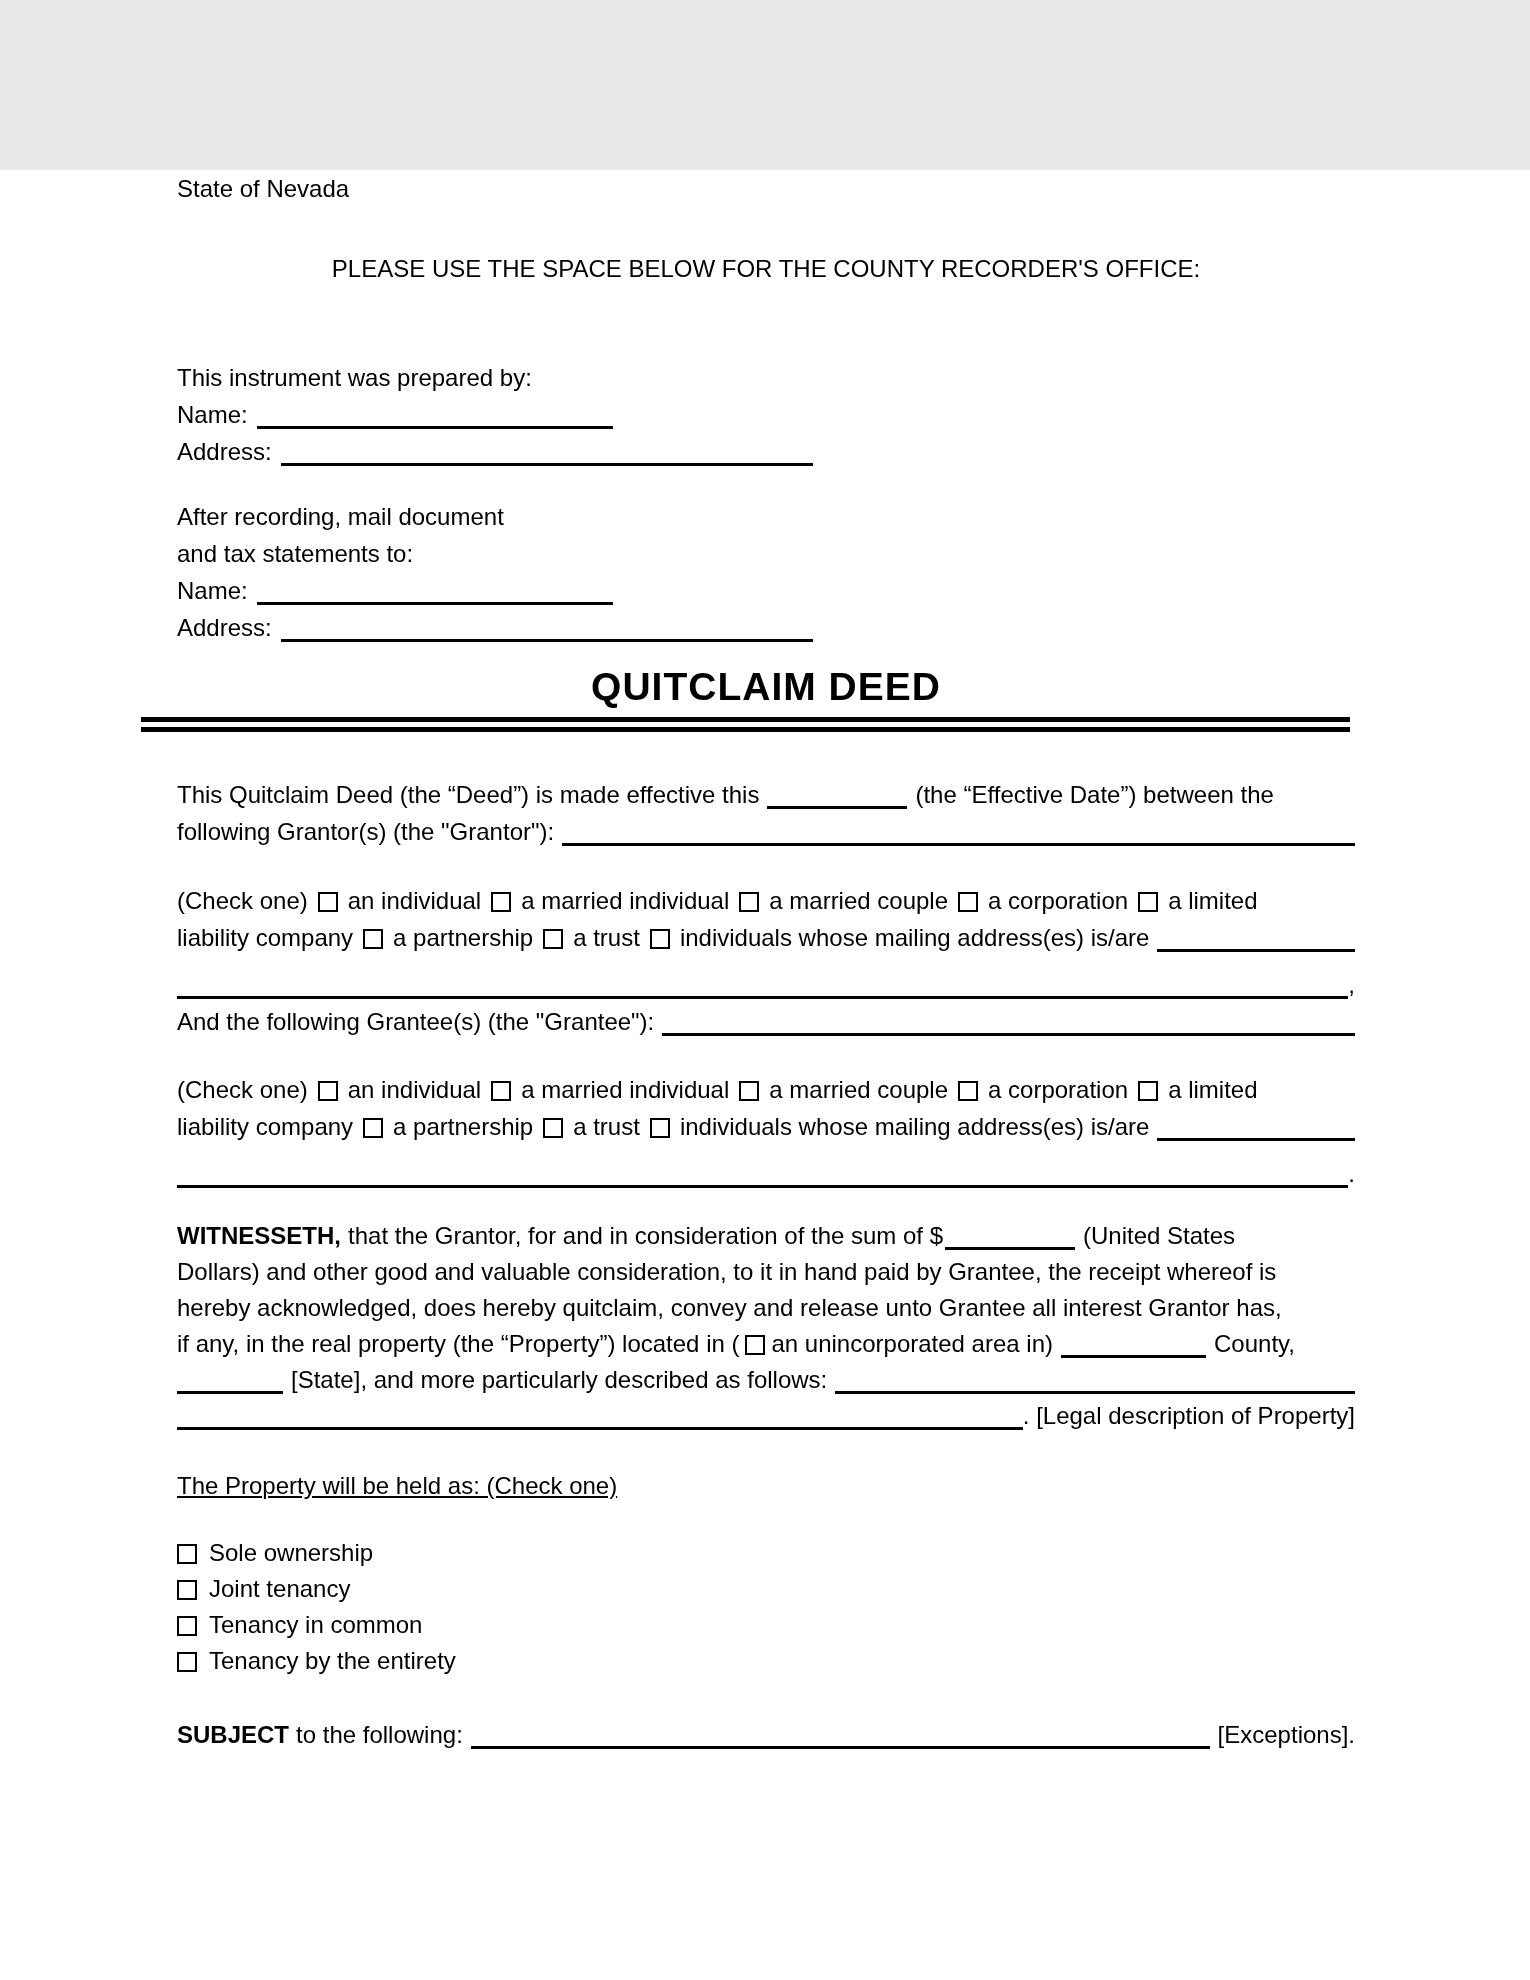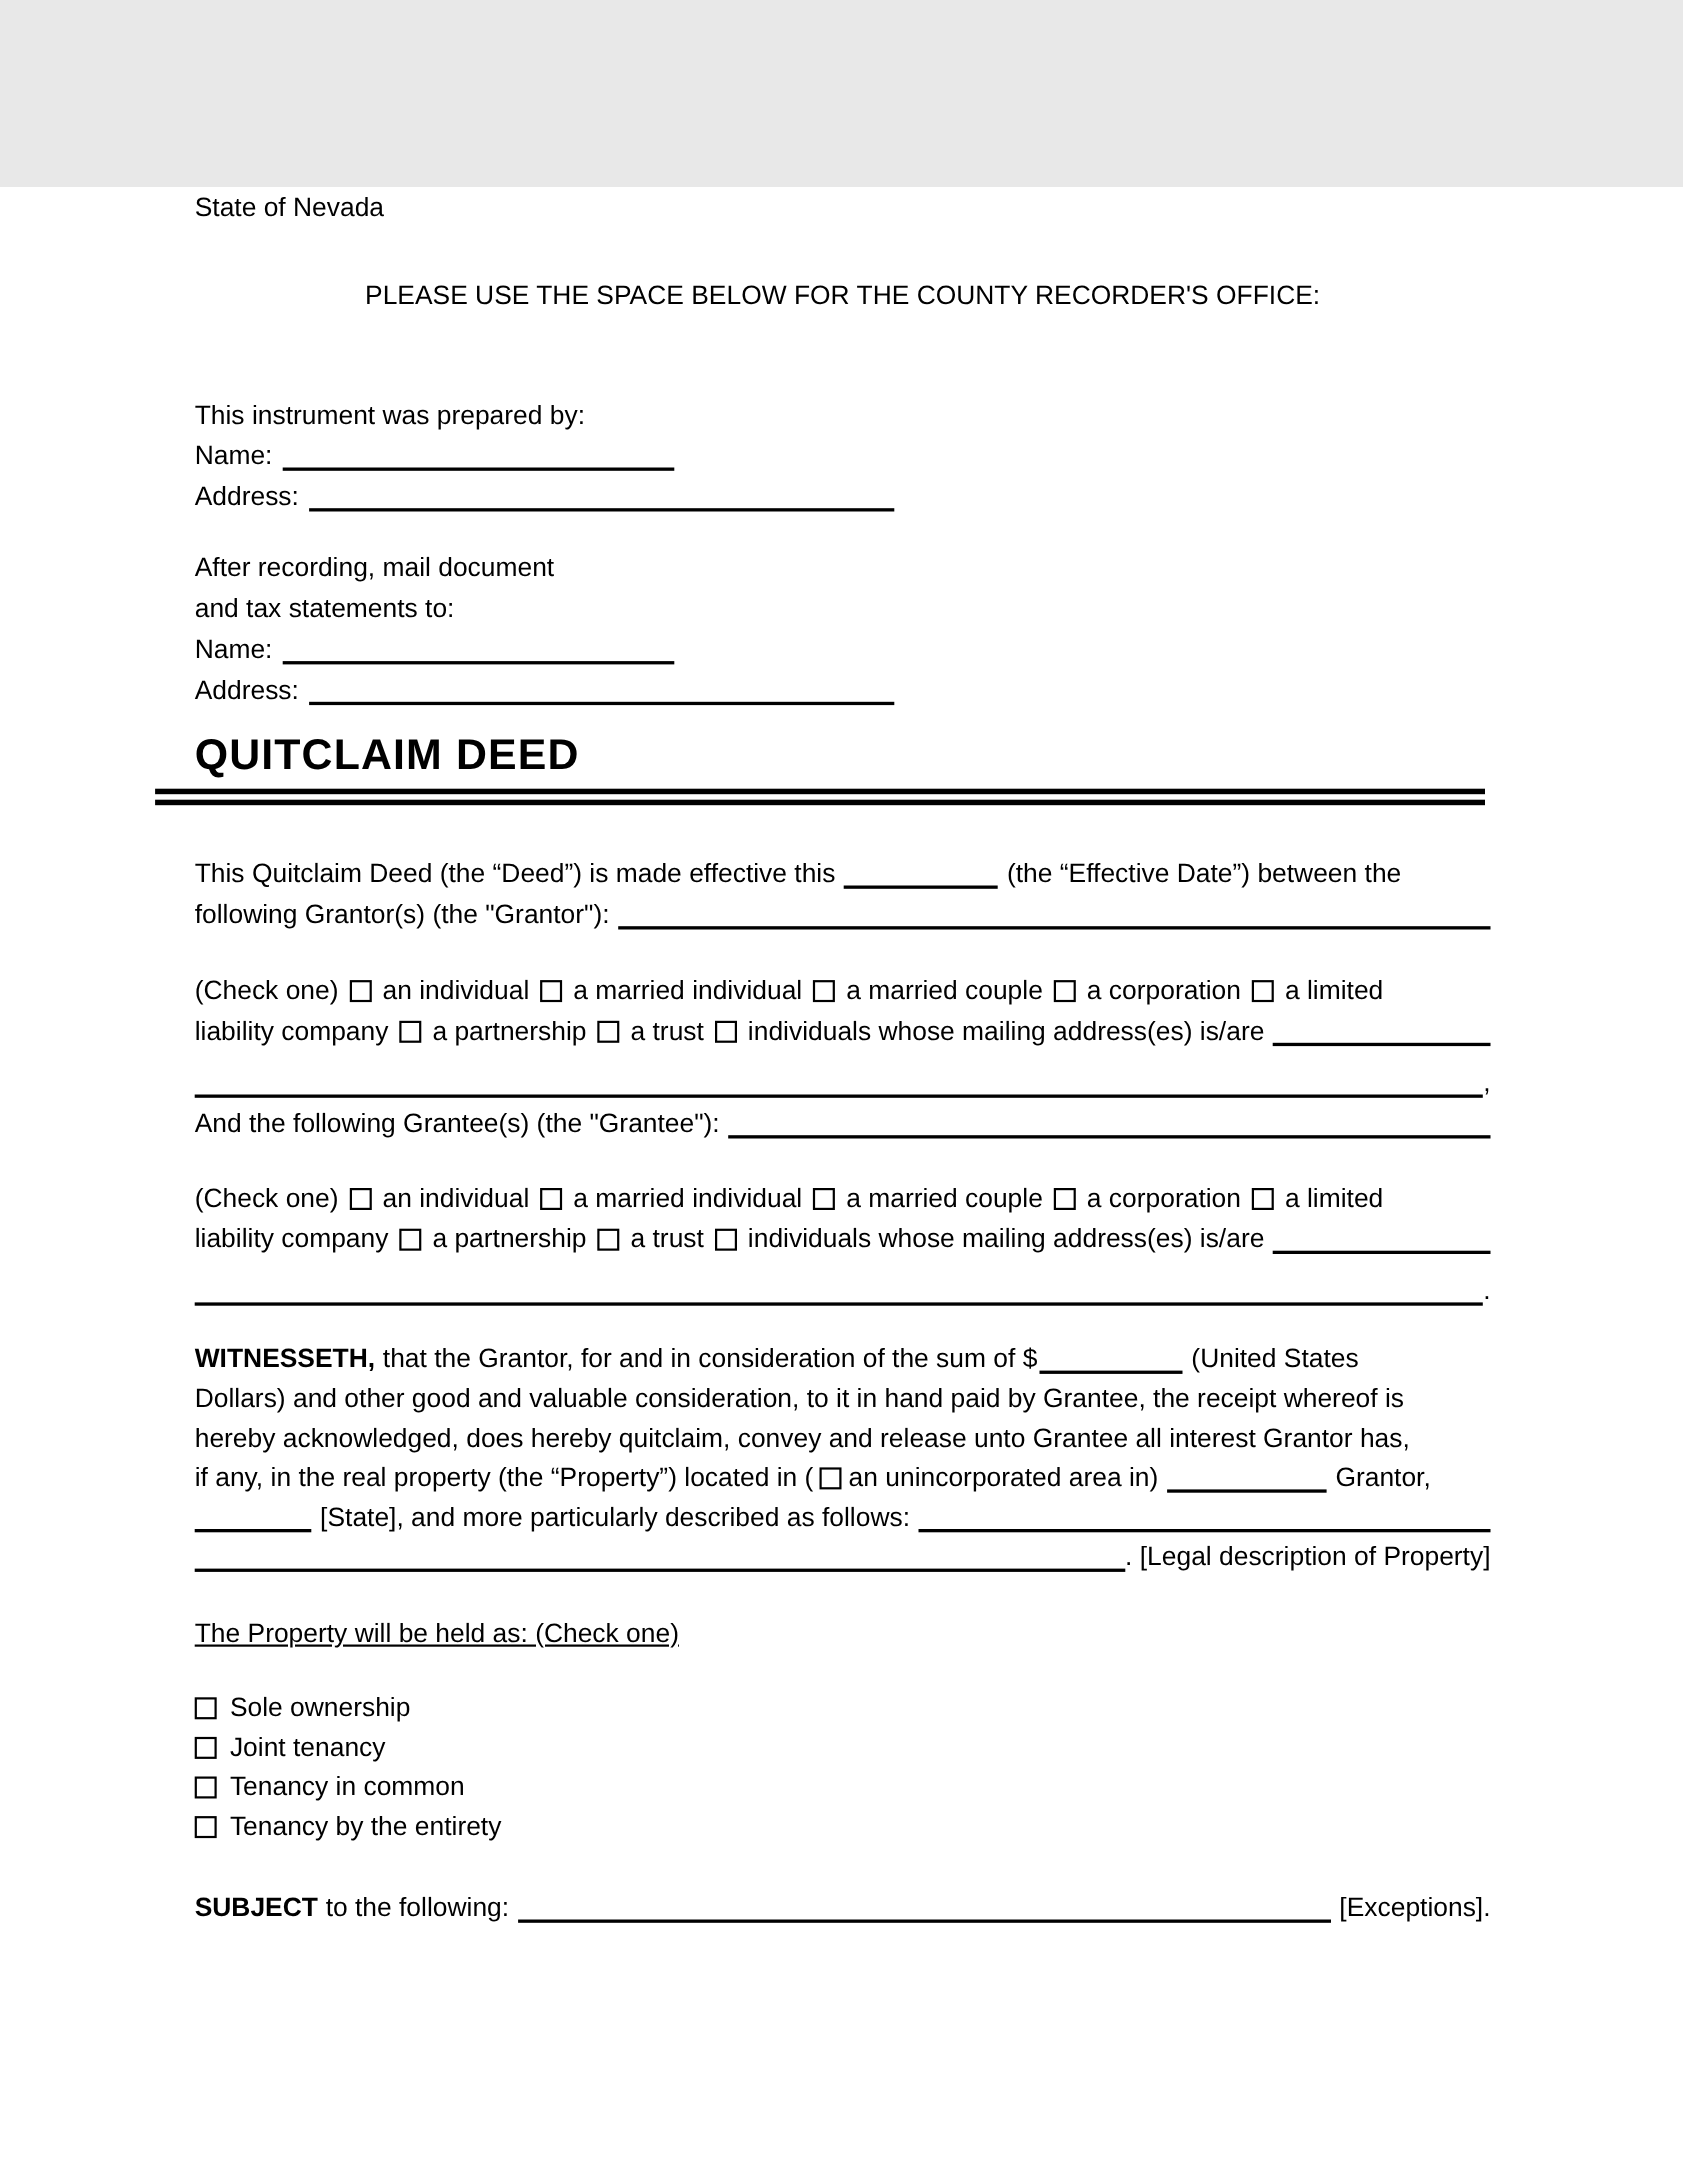--- a/index.html
+++ b/index.html
@@ -47,21 +47,21 @@
   .ml8 { margin-left:8px;text-align:right; }
   .ml9 { margin-left:9px; }
   .mr8 { margin-right:8px; }
   .gap-top { margin-top:10px; }
 
   .state-line { margin-top:170px; }
   .notice { margin-top:43px;justify-content:center; }
   .prepared { margin-top:72px; }
   .mailto { margin-top:28px; }
 
-  .title-block { margin-top:20px; text-align:left; }
+  .title-block { margin-top:20px; text-align:center; }
   .deed-title {
     margin:0;
     font-size:39px;
     line-height:42px;
     font-weight:bold;
     letter-spacing:1px;
   }
   .rules { margin-top:9px; margin-left:-36px; width:1209px; }
   .rule { height:5px; background:#000; }
   .rule + .rule { margin-top:5px; }
@@ -218,21 +218,21 @@
       <span class="t">Dollars) and other good and valuable consideration, to it in hand paid by Grantee, the receipt whereof is</span>
     </div>
     <div class="line">
       <span class="t">hereby acknowledged, does hereby quitclaim, convey and release unto Grantee all interest Grantor has,</span>
     </div>
     <div class="line">
       <span class="t">if any, in the real property (the “Property”) located in (</span>
       <span class="cb" style="margin:0 6px"></span>
       <span class="t">an unincorporated area in)</span>
       <span class="bl ml8 mr8" style="width:145px"></span>
-      <span class="t">Grantor,</span>
+      <span class="t">County,</span>
     </div>
     <div class="line">
       <span class="bl mr8" style="width:106px"></span>
       <span class="t">[State], and more particularly described as follows:</span>
       <span class="bl fill ml8"></span>
     </div>
     <div class="line">
       <span class="bl fill"></span>
       <span class="t">. [Legal description of Property]</span>
     </div>

